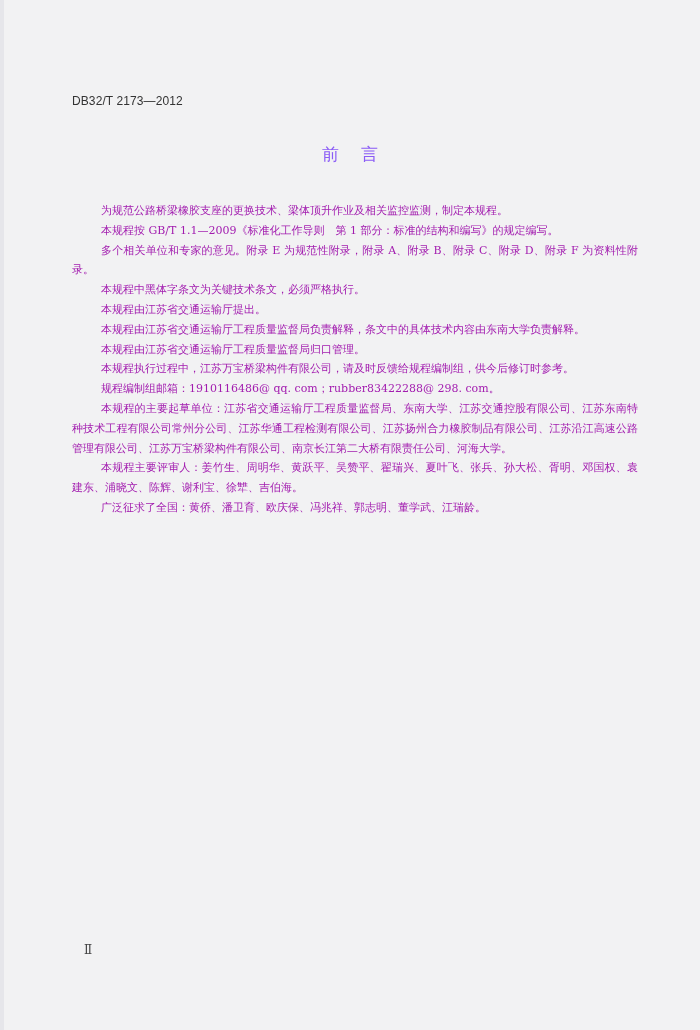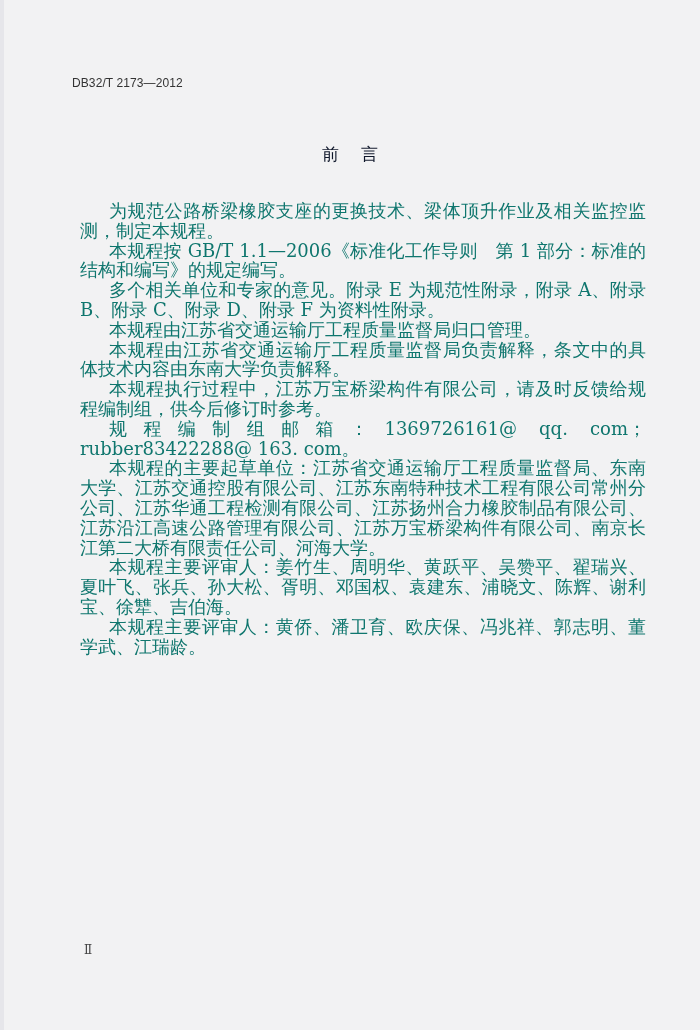--- a/index.html
+++ b/index.html
@@ -5,33 +5,33 @@
   html, body { margin:0; padding:0; }
   body {
     width:700px; height:1030px; overflow:hidden;
     background:#f2f2f3;
     position:relative;
     font-family:"DejaVu Serif","Liberation Serif",serif;
     color:#2a2a2a;
   }
   .edge { position:absolute; left:0; top:0; width:4px; height:1030px; background:#e6e6ea; }
   .doc-code {
-    position:absolute; left:72px; top:76px;
+    position:absolute; left:72px; top:94px;
     font-family:"Liberation Sans","DejaVu Sans",sans-serif;
     font-size:12px; color:#333; letter-spacing:0.1px;
   }
   .title {
     position:absolute; left:0; width:700px; top:143px; text-align:center;
     font-family:"DejaVu Sans","Liberation Sans",sans-serif;
-    font-size:17px; color:#0f172a; word-spacing:0;
+    font-size:17px; color:#8b5cf6; word-spacing:0;
   }
   .title span { margin:0 11px; }
   .body {
     position:absolute; left:72px; top:201px; width:566px;
-    font-size:18px; line-height:19.8px; color:#0f766e;margin-left:8px;
+    font-size:11px; line-height:19.8px; color:#a21caf;
   }
   .para { margin:0; text-indent:29px; text-align:justify; text-align-last:left; }
   .page-num {
     position:absolute; left:84px; top:943px;
     font-family:"DejaVu Serif","Liberation Serif",serif;
     font-size:12px; color:#444;
   }
 </style>
 </head>
 <body>
@@ -39,24 +39,26 @@
 <div class="edge"></div>
 
 <div class="doc-code">DB32/T 2173—2012</div>
 
 <div class="title">
   <span>前</span><span>言</span>
 </div>
 
 <div class="body">
   <p class="para">为规范公路桥梁橡胶支座的更换技术、梁体顶升作业及相关监控监测，制定本规程。</p>
-  <p class="para">本规程按 GB/T 1.1—2006《标准化工作导则　第 1 部分：标准的结构和编写》的规定编写。</p>
+  <p class="para">本规程按 GB/T 1.1—2009《标准化工作导则　第 1 部分：标准的结构和编写》的规定编写。</p>
   <p class="para">多个相关单位和专家的意见。附录 E 为规范性附录，附录 A、附录 B、附录 C、附录 D、附录 F 为资料性附录。</p>
+  <p class="para">本规程中黑体字条文为关键技术条文，必须严格执行。</p>
+  <p class="para">本规程由江苏省交通运输厅提出。</p>
+  <p class="para">本规程由江苏省交通运输厅工程质量监督局负责解释，条文中的具体技术内容由东南大学负责解释。</p>
   <p class="para">本规程由江苏省交通运输厅工程质量监督局归口管理。</p>
-  <p class="para">本规程由江苏省交通运输厅工程质量监督局负责解释，条文中的具体技术内容由东南大学负责解释。</p>
   <p class="para">本规程执行过程中，江苏万宝桥梁构件有限公司，请及时反馈给规程编制组，供今后修订时参考。</p>
-  <p class="para">规程编制组邮箱：1369726161@ qq. com；rubber83422288@ 163. com。</p>
+  <p class="para">规程编制组邮箱：1910116486@ qq. com；rubber83422288@ 298. com。</p>
   <p class="para">本规程的主要起草单位：江苏省交通运输厅工程质量监督局、东南大学、江苏交通控股有限公司、江苏东南特种技术工程有限公司常州分公司、江苏华通工程检测有限公司、江苏扬州合力橡胶制品有限公司、江苏沿江高速公路管理有限公司、江苏万宝桥梁构件有限公司、南京长江第二大桥有限责任公司、河海大学。</p>
   <p class="para">本规程主要评审人：姜竹生、周明华、黄跃平、吴赞平、翟瑞兴、夏叶飞、张兵、孙大松、胥明、邓国权、袁建东、浦晓文、陈辉、谢利宝、徐犨、吉伯海。</p>
-  <p class="para">本规程主要评审人：黄侨、潘卫育、欧庆保、冯兆祥、郭志明、董学武、江瑞龄。</p>
+  <p class="para">广泛征求了全国：黄侨、潘卫育、欧庆保、冯兆祥、郭志明、董学武、江瑞龄。</p>
 </div>
 
 <div class="page-num">Ⅱ</div>
 
 </body></html>

